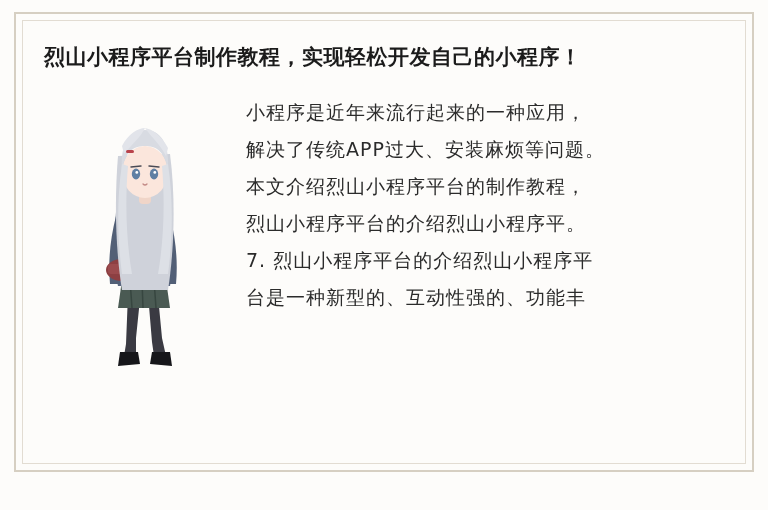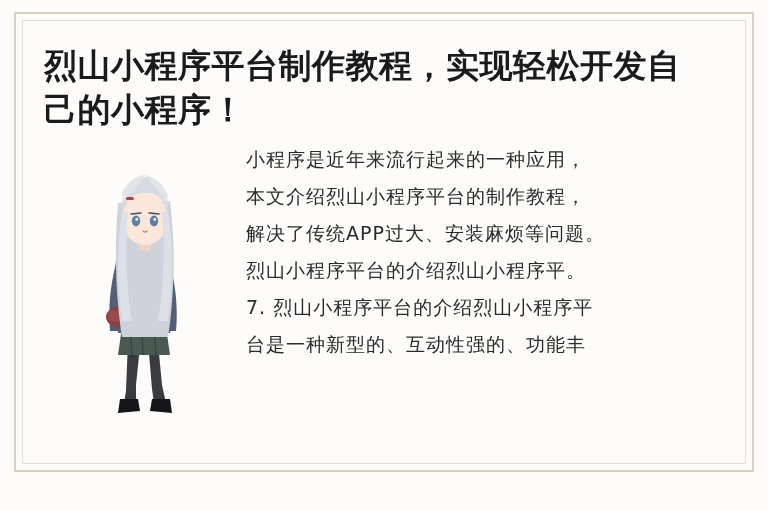--- a/index.html
+++ b/index.html
@@ -43,30 +43,30 @@
   .content {
     position: absolute;
     left: 34px;
     top: 32px;
     right: 34px;
     bottom: 56px;
   }
   .title {
     font-family: "DejaVu Sans", sans-serif;
     font-weight: bold;
-    font-size: 33px;
+    font-size: 21px;
     line-height: 1.32;
     color: #1b1b1b;
     letter-spacing: 0.5px;
     margin: 12px 0 0 10px;
     width: 660px;
   }
   .body-area {
     position: relative;
-    margin-top: 10px;
+    margin-top: 22px;
     display: flex;
     align-items: flex-start;
   }
   .illustration {
     width: 150px;
     height: 290px;
     margin-left: 36px;
     position: relative;
     flex: 0 0 auto;
   }
@@ -158,22 +158,22 @@
           <path d="M61 73 L71 72 M79 72 L89 73" stroke="#4b4b55" stroke-width="1.4" stroke-linecap="round"></path>
 
           <path d="M73 90 Q75 92 77 90" stroke="#c38a86" stroke-width="1.3" fill="none" stroke-linecap="round"></path>
 
           <rect x="56" y="56" width="8" height="3" rx="1.5" fill="#b9434b"></rect>
         </svg>
       </div>
 
       <div class="article">
         <p>小程序是近年来流行起来的一种应用，</p>
+        <p>解决了传统APP过大、安装麻烦等问题。</p>
         <p>本文介绍烈山小程序平台的制作教程，</p>
-        <p>解决了传统APP过大、安装麻烦等问题。</p>
         <p>烈山小程序平台的介绍烈山小程序平。</p>
         <p>7. 烈山小程序平台的介绍烈山小程序平</p>
         <p class="indent"> 台是一种新型的、互动性强的、功能丰</p>
       </div>
 
     </div>
   </div>
 </div>
 
 </body></html>

